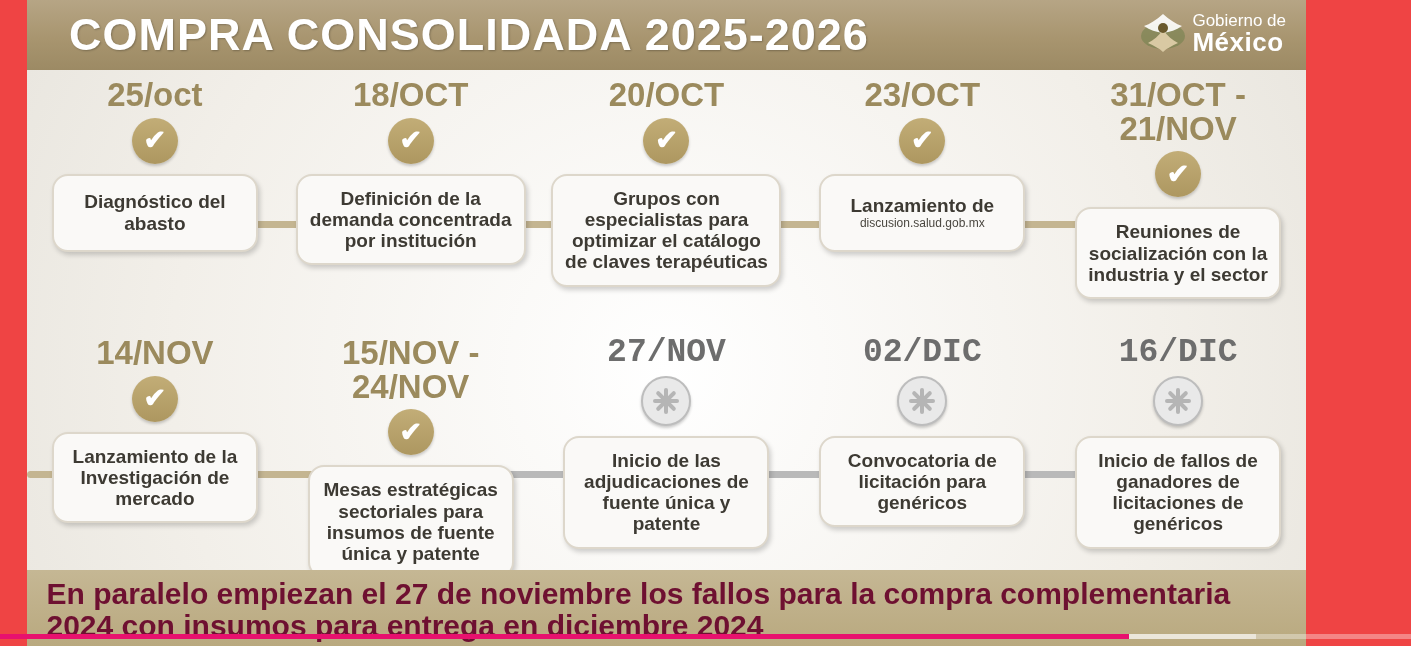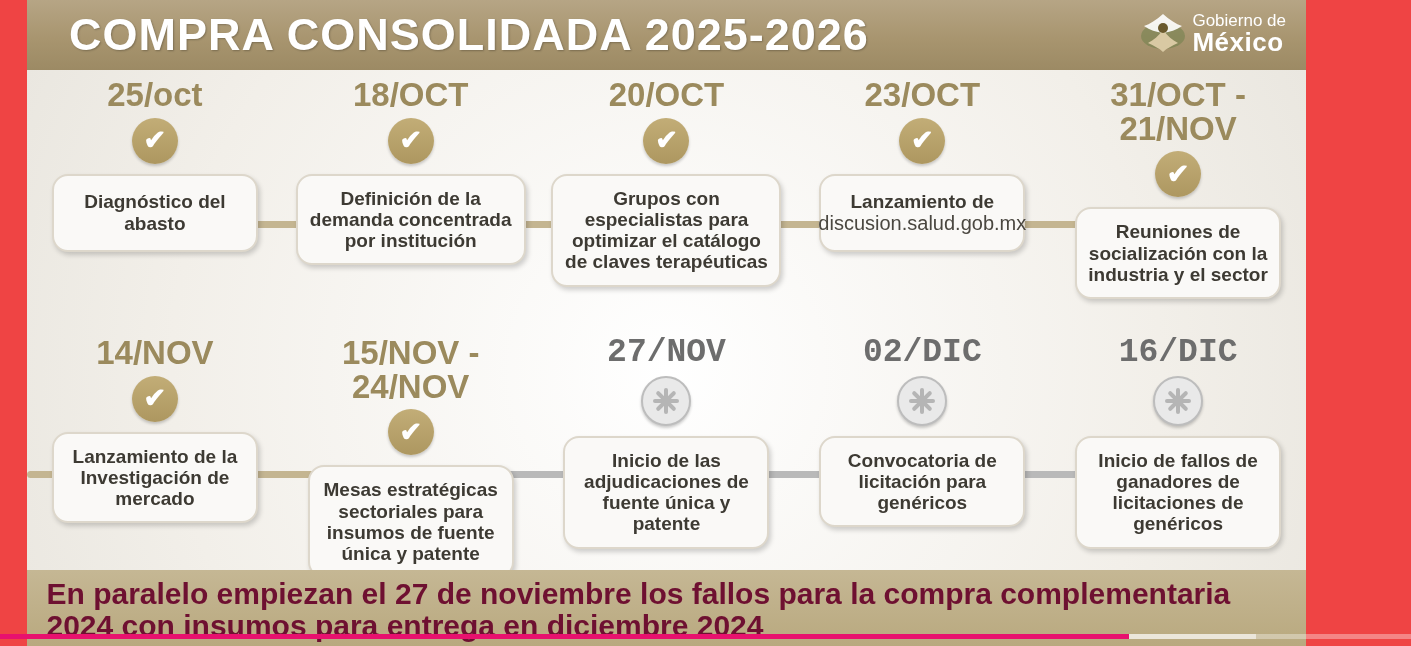--- a/index.html
+++ b/index.html
@@ -179,21 +179,21 @@
     box-sizing: border-box;
   }
   .card-text {
     font-size: 19px;
     font-weight: bold;
     color: #3d3a33;
     line-height: 1.12;
   }
   .card-sub {
     display: block;
-    font-size: 20px;
+    font-size: 12px;
     font-weight: normal;
     color: #4a4740;
   }
 
   
   .footer-band {
     position: absolute;
     left: 0;
     bottom: 0;
     width: 1279px;

